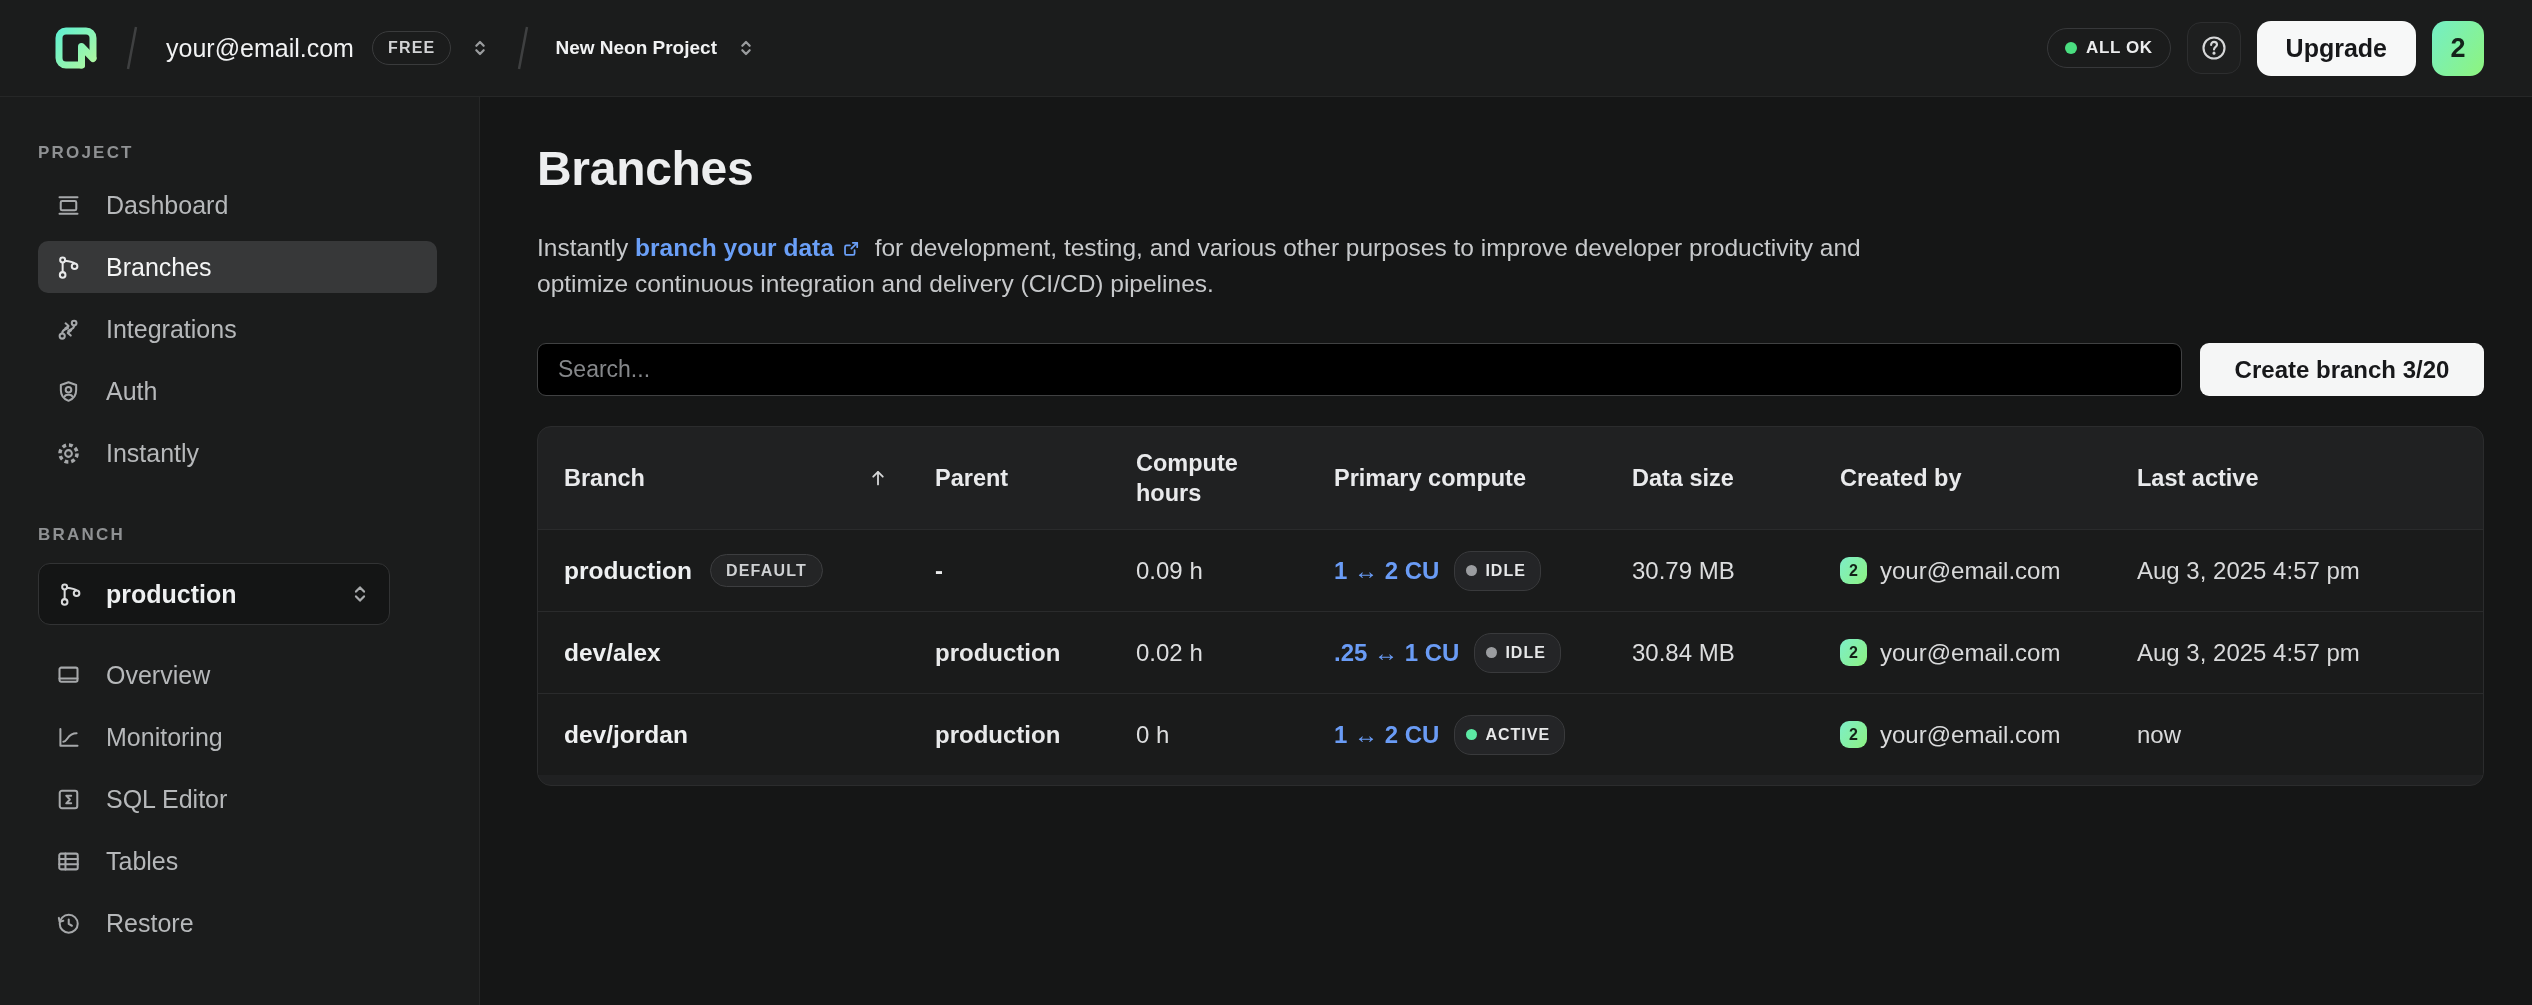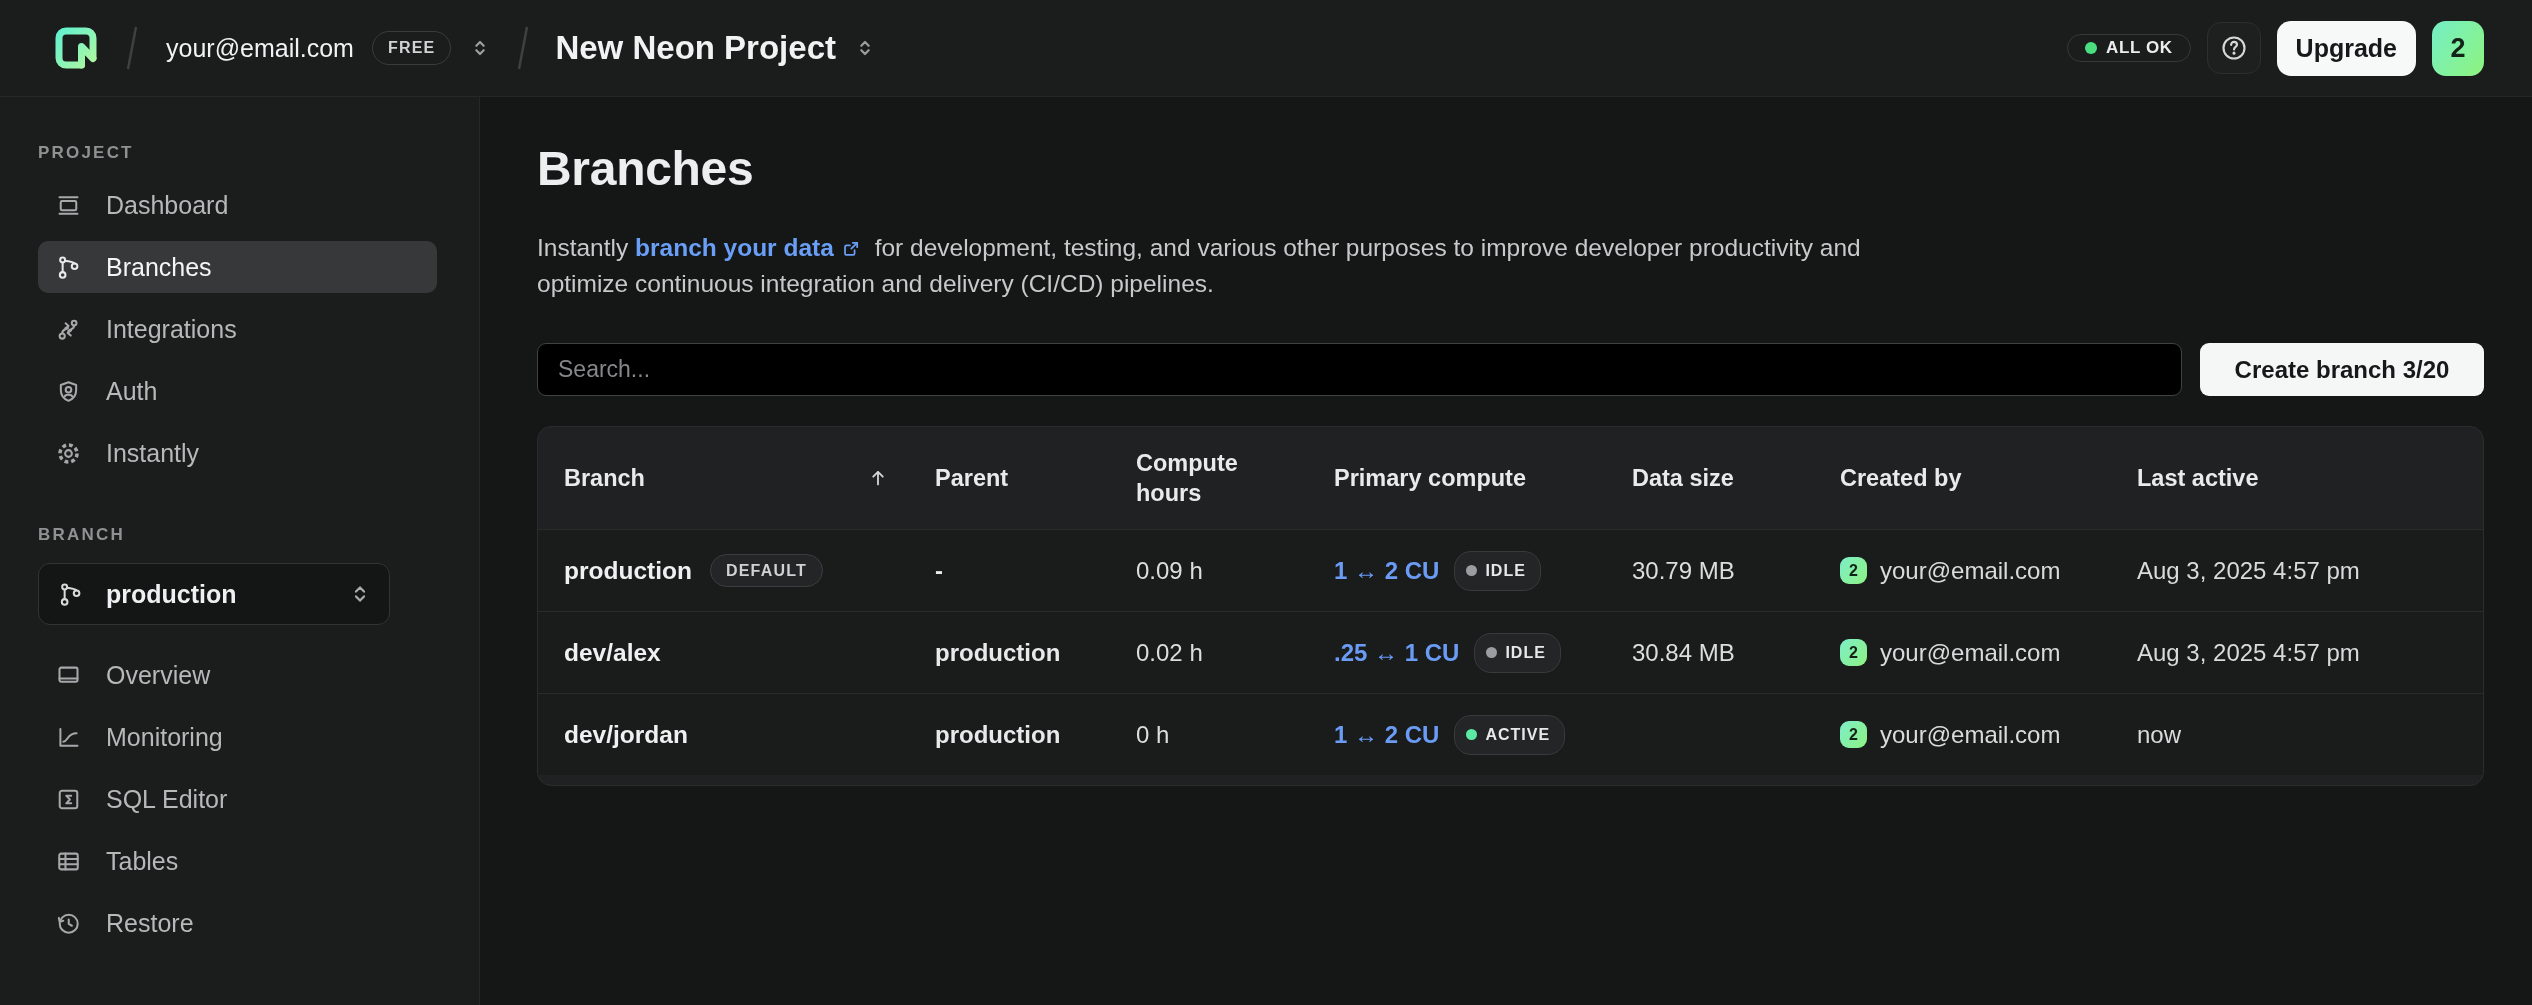--- a/index.html
+++ b/index.html
@@ -20,35 +20,35 @@
   .crumb-slash { margin:0 22px; flex:none; }
   .logo { width:48px; height:48px; flex:none; cursor:pointer; }
   .org-switch, .proj-switch { display:flex; align-items:center; cursor:pointer; }
   .org-email { font-size:25px; color:#f1f2f3; font-weight:500; margin-left:2px; }
   .plan-pill {
     margin-left:18px; height:34px; padding:0 15px; border:1px solid #3a3b3c;
     border-radius:17px; display:flex; align-items:center;
     font-size:16px; font-weight:700; letter-spacing:1.2px; color:#d2d3d5;
   }
   .updown { margin-left:18px; color:#9a9c9e; }
-  .proj-name { font-size:33px; font-weight:600; color:#f1f2f3; }
+  .proj-name { font-size:19px; font-weight:600; color:#f1f2f3; }
 
   .header-right { margin-left:auto; display:flex; align-items:center; gap:16px; }
   .status-pill {
-    height:28px; padding:0 17px; border:1px solid #37383a; border-radius:20px;
+    height:40px; padding:0 17px; border:1px solid #37383a; border-radius:20px;
     display:flex; align-items:center; gap:9px; cursor:pointer;
   }
   .status-pill .dot { width:12px; height:12px; border-radius:50%; background:#4ade80; }
   .status-pill .lbl { font-size:17px; font-weight:600; letter-spacing:.6px; color:#ecedee; }
   .help-btn {
     width:54px; height:52px; border-radius:14px; border:1px solid #2d2e2f; background:#1e1f1f;
     display:flex; align-items:center; justify-content:center; color:#d6d7d8; cursor:pointer;
   }
   .upgrade-btn {
-    height:55px; padding:0 19px; border-radius:14px; background:#f7f8f8; border:none;
+    height:55px; padding:0 29px; border-radius:14px; background:#f7f8f8; border:none;
     font-size:25px; font-weight:600; color:#17181a; cursor:pointer;
     font-family:inherit;
   }
   .notif-badge {
     width:52px; height:55px; border-radius:14px;
     background:linear-gradient(125deg,#74eec6 0%,#8ef47e 100%);
     display:flex; align-items:center; justify-content:center;
     font-size:27px; font-weight:700; color:#14231a; cursor:pointer;
   }
 

